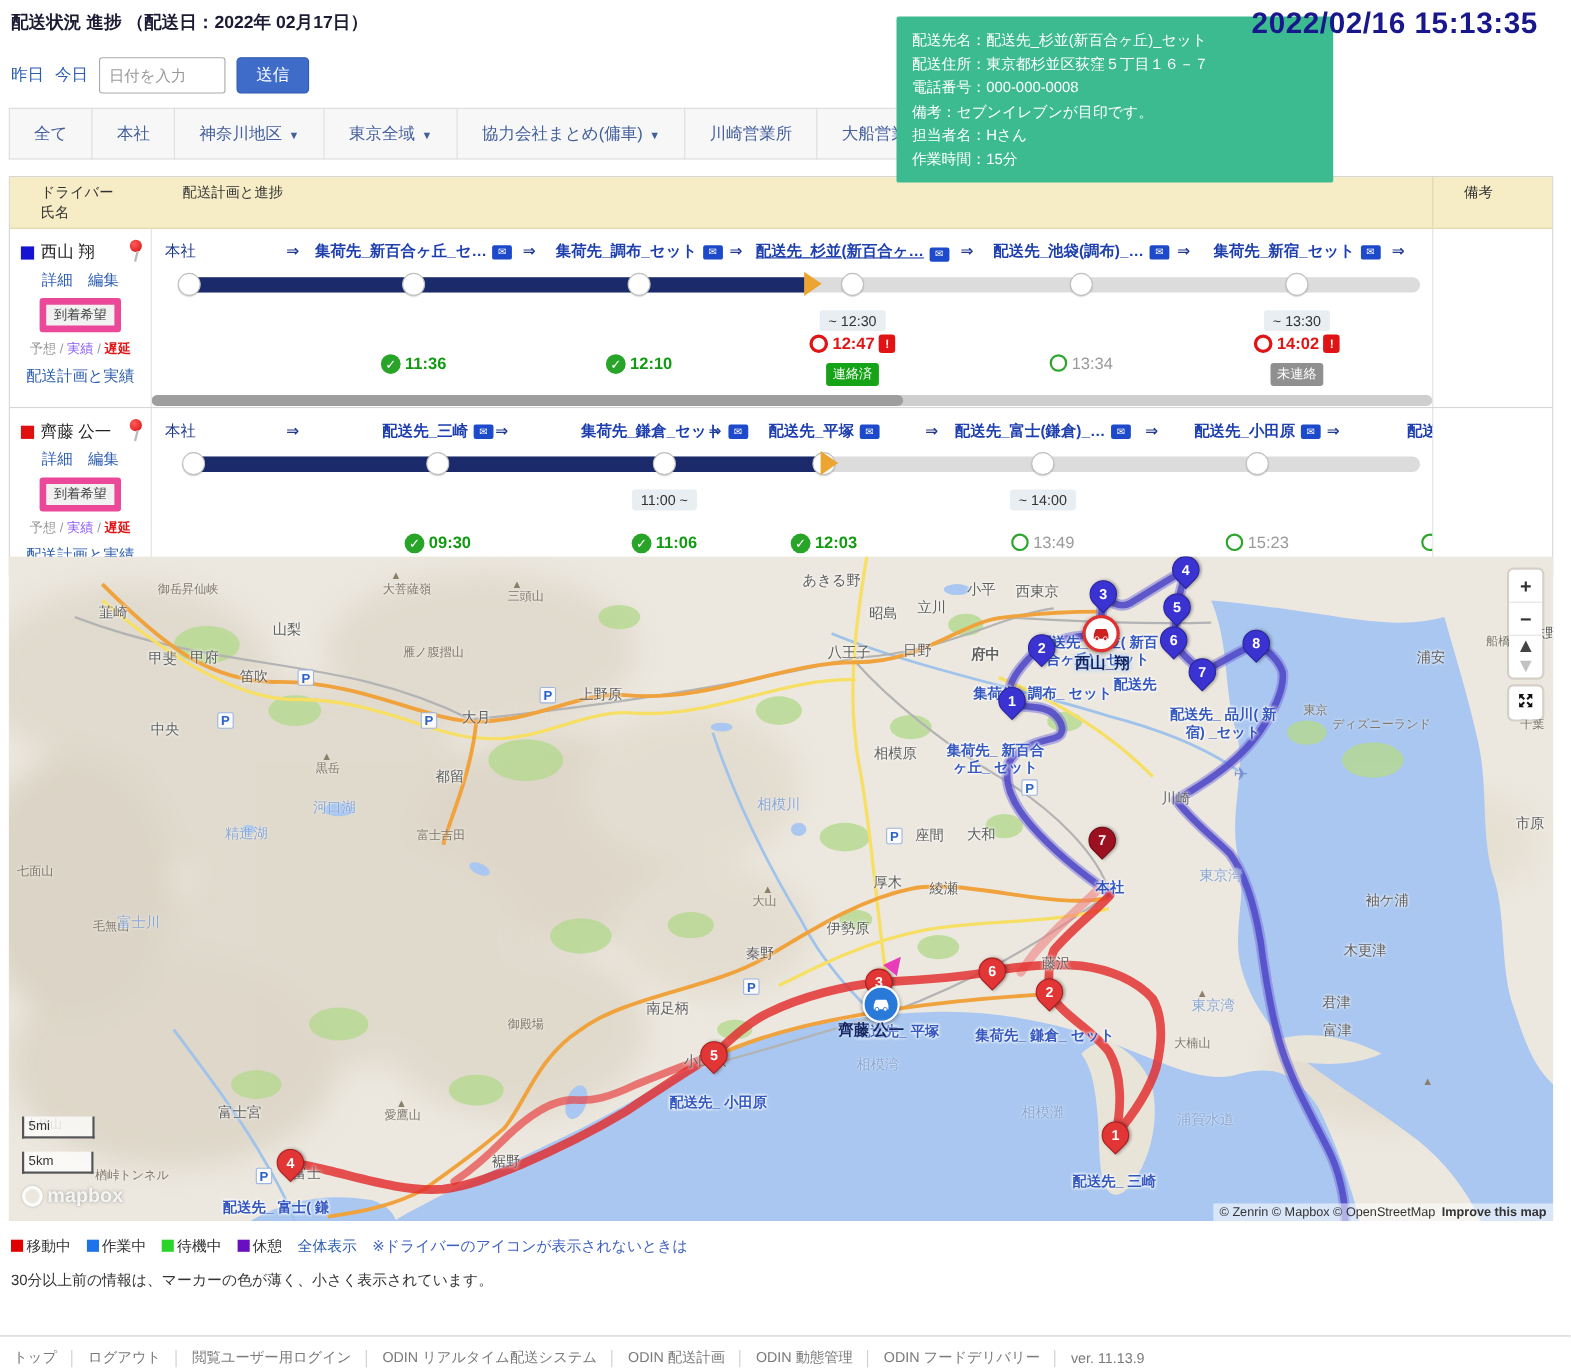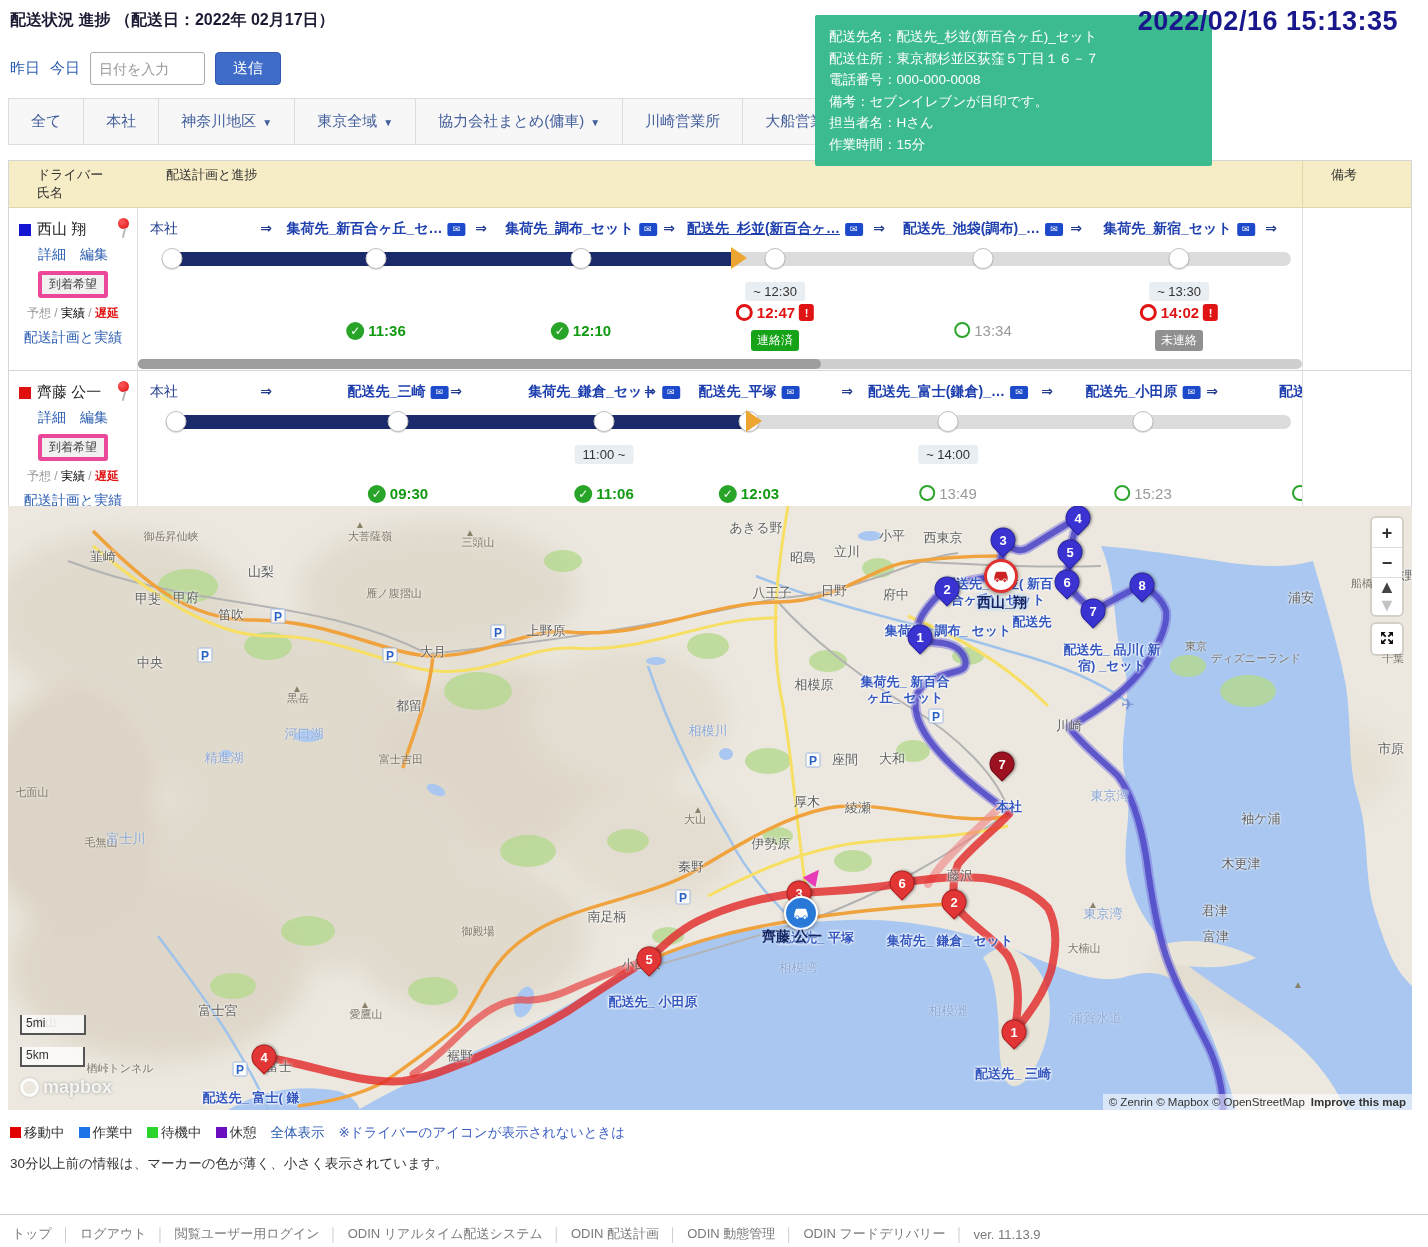--- a/index.html
+++ b/index.html
@@ -39,23 +39,23 @@
   .dcell { width:129px; flex:none; border-right:1px solid #e0e0e0; position:relative; padding:12px 6px 6px 6px; display:flex; flex-direction:column; align-items:center; gap:7px; }
   .ncell { width:109px; flex:none; border-left:1px solid #e0e0e0; }
   .tcell { flex:1; position:relative; overflow:hidden; }
 
   .dname { align-self:flex-start; display:flex; align-items:center; gap:6px; font-size:15px; color:#222; padding-left:4px; }
   .dsq { width:12px; height:12px; display:inline-block; }
   .pinicon { position:absolute; right:8px; top:10px; width:11px; height:11px; background:radial-gradient(circle at 35% 35%, #ff5a5a, #d80f0f); border-radius:50%; }
   .pinicon::after { content:""; position:absolute; left:5px; top:10px; width:2px; height:10px; background:#b9b9b9; transform:rotate(14deg); }
   .dlinks { display:flex; gap:14px; font-size:14px; }
   .dlinks a { color:#2a5db0; }
-  .abadge { font-size:12px; color:#444; background:#f1f1f1; border:4px solid #ec4899; border-radius:3px; padding:1px 7px; }
+  .abadge { font-size:12px; color:#444; background:#f1f1f1; border:6px solid #ec4899; border-radius:3px; padding:1px 7px; }
   .plegend { font-size:12px; color:#999; }
-  .plegend .ex { color:#999; } .plegend .ac { color:#000000; } .plegend .dl { color:#e01414; font-weight:bold; }
+  .plegend .ex { color:#999; } .plegend .ac { color:#8b5cf6; } .plegend .dl { color:#e01414; font-weight:bold; }
   .planlink { font-size:14px; color:#2a5db0; }
 
   
   .stop { position:absolute; top:12px; transform:translateX(-50%); white-space:nowrap; font-size:14px; font-weight:bold; color:#1e3fae; display:flex; align-items:center; gap:5px; cursor:pointer; }
   .stop.u .stxt { text-decoration:underline; }
   .origin { position:absolute; left:12px; top:12px; font-size:14px; color:#1e3a8c; }
   .sarrow { position:absolute; top:12px; transform:translateX(-50%); font-size:14px; font-weight:bold; color:#223a8c; }
   .mail { display:inline-flex; width:18px; height:13px; background:#1d49cb; border-radius:2px; color:#fff; font-size:9px; align-items:center; justify-content:center; line-height:1; }
   .bar-track { position:absolute; left:28px; right:11px; top:44px; height:14px; background:#dcdcdc; border-radius:7px; }
   .bar-fill { position:absolute; left:28px; top:44px; height:14px; background:#1b2a6b; border-radius:7px 0 0 7px; }
@@ -173,21 +173,21 @@
           <span class="sarrow" style="left: 938px;">⇒</span>
           <span class="sarrow" style="left: 1133px;">⇒</span>
           <span class="stop" style="left: 238px;">
             <span class="stxt">集荷先_新百合ヶ丘_セ…</span>
             <span class="mail">✉</span>
           </span>
           <span class="stop" style="left: 443px;">
             <span class="stxt">集荷先_調布_セット</span>
             <span class="mail">✉</span>
           </span>
-          <span class="stop u" style="left: 637px;">
+          <span class="stop u" style="left: 637px; align-items: flex-end;">
             <span class="stxt">配送先_杉並(新百合ヶ…</span>
             <span class="mail">✉</span>
           </span>
           <span class="stop" style="left: 845px;">
             <span class="stxt">配送先_池袋(調布)_…</span>
             <span class="mail">✉</span>
           </span>
           <span class="stop" style="left: 1041px;">
             <span class="stxt">集荷先_新宿_セット</span>
             <span class="mail">✉</span>
@@ -439,21 +439,21 @@
       <div class="mlabel small" style="left: 93px; top: 336px;">毛無山</div>
       <div class="mlabel small" style="left: 32px; top: 516px;">十枚山</div>
       <div class="mlabel small" style="left: 112px; top: 562px;">楢峠トンネル</div>
       <div class="mlabel city" style="left: 748px; top: 22px;">あきる野</div>
       <div class="mlabel city" style="left: 795px; top: 52px;">昭島</div>
       <div class="mlabel city" style="left: 839px; top: 46px;">立川</div>
       <div class="mlabel city" style="left: 884px; top: 30px;">小平</div>
       <div class="mlabel city" style="left: 935px; top: 32px;">西東京</div>
       <div class="mlabel city" style="left: 764px; top: 87px;">八王子</div>
       <div class="mlabel city" style="left: 826px; top: 85px;">日野</div>
-      <div class="mlabel city" style="left: 888px; top: 89px;">府中</div>
+      <div class="mlabel city" style="left: 888px; top: 89px; font-weight: bold;">府中</div>
       <div class="mlabel city" style="left: 806px; top: 179px;">相模原</div>
       <div class="mlabel city" style="left: 837px; top: 254px;">座間</div>
       <div class="mlabel city" style="left: 884px; top: 253px;">大和</div>
       <div class="mlabel city" style="left: 799px; top: 296px;">厚木</div>
       <div class="mlabel city" style="left: 850px; top: 302px;">綾瀬</div>
       <div class="mlabel city" style="left: 763px; top: 338px;">伊勢原</div>
       <div class="mlabel small" style="left: 687px; top: 313px;">大山</div>
       <div class="mlabel city" style="left: 683px; top: 361px;">秦野</div>
       <div class="mlabel city" style="left: 599px; top: 411px;">南足柄</div>
       <div class="mlabel city" style="left: 633px; top: 459px;">小田原</div>

